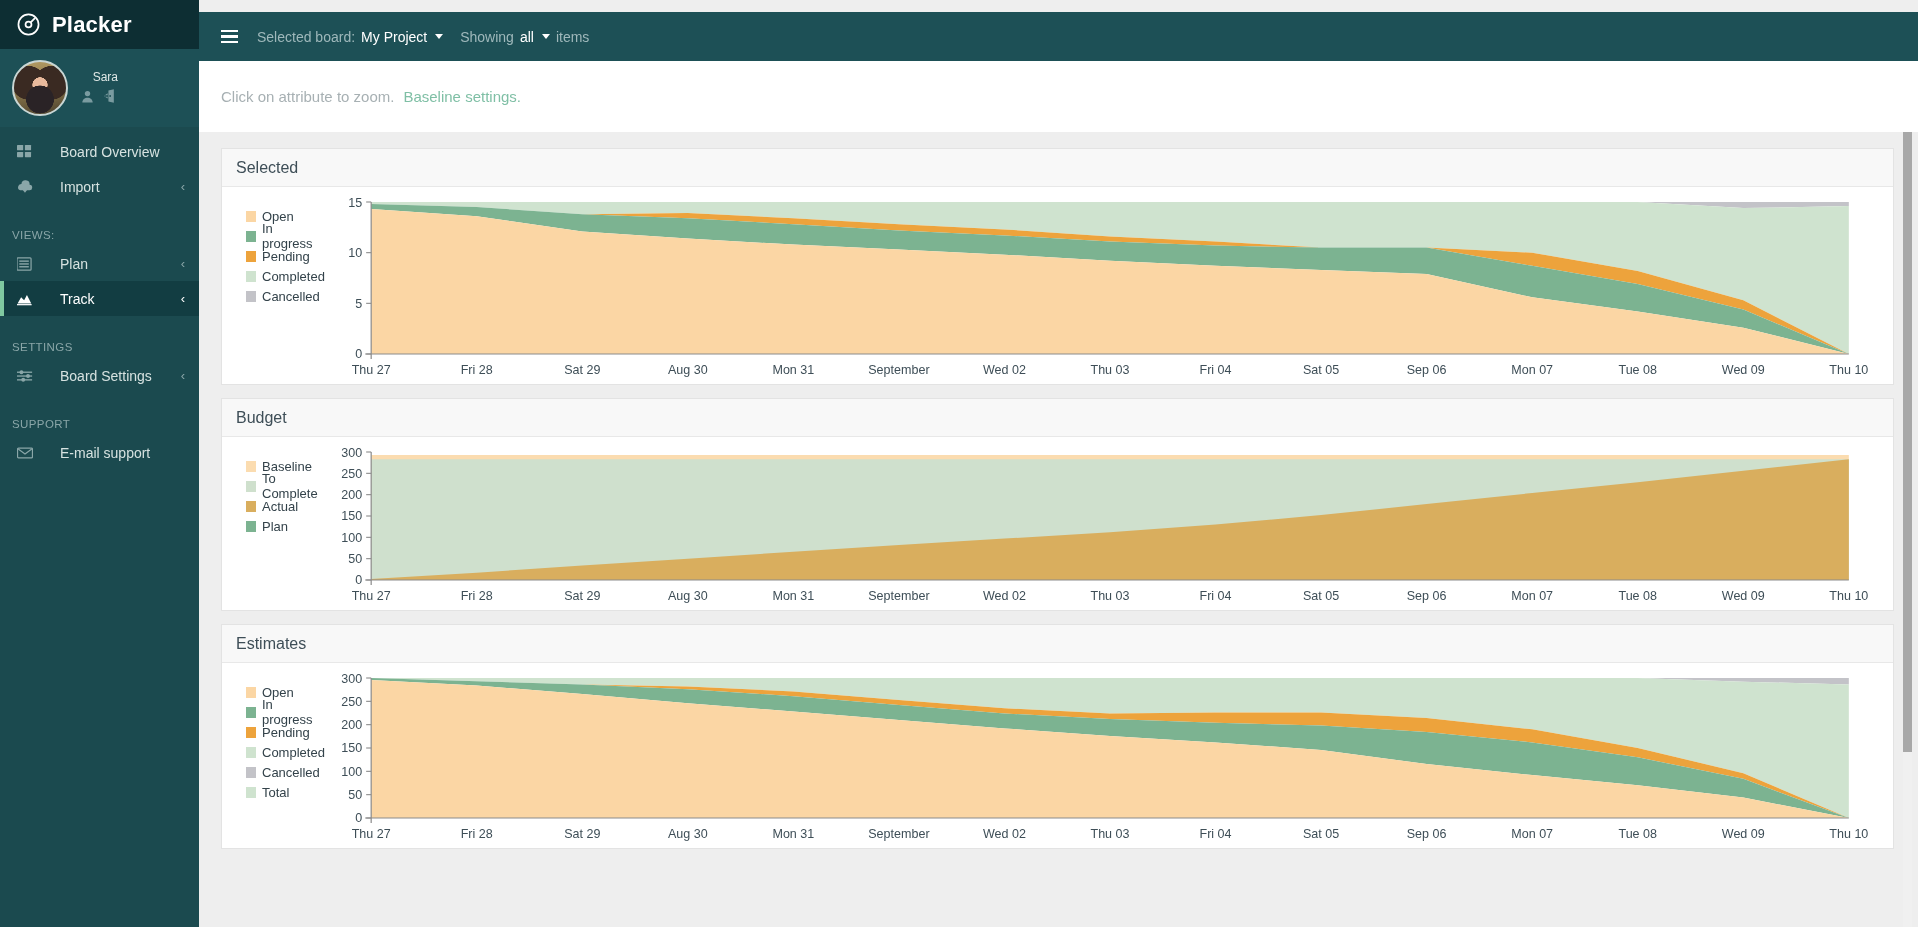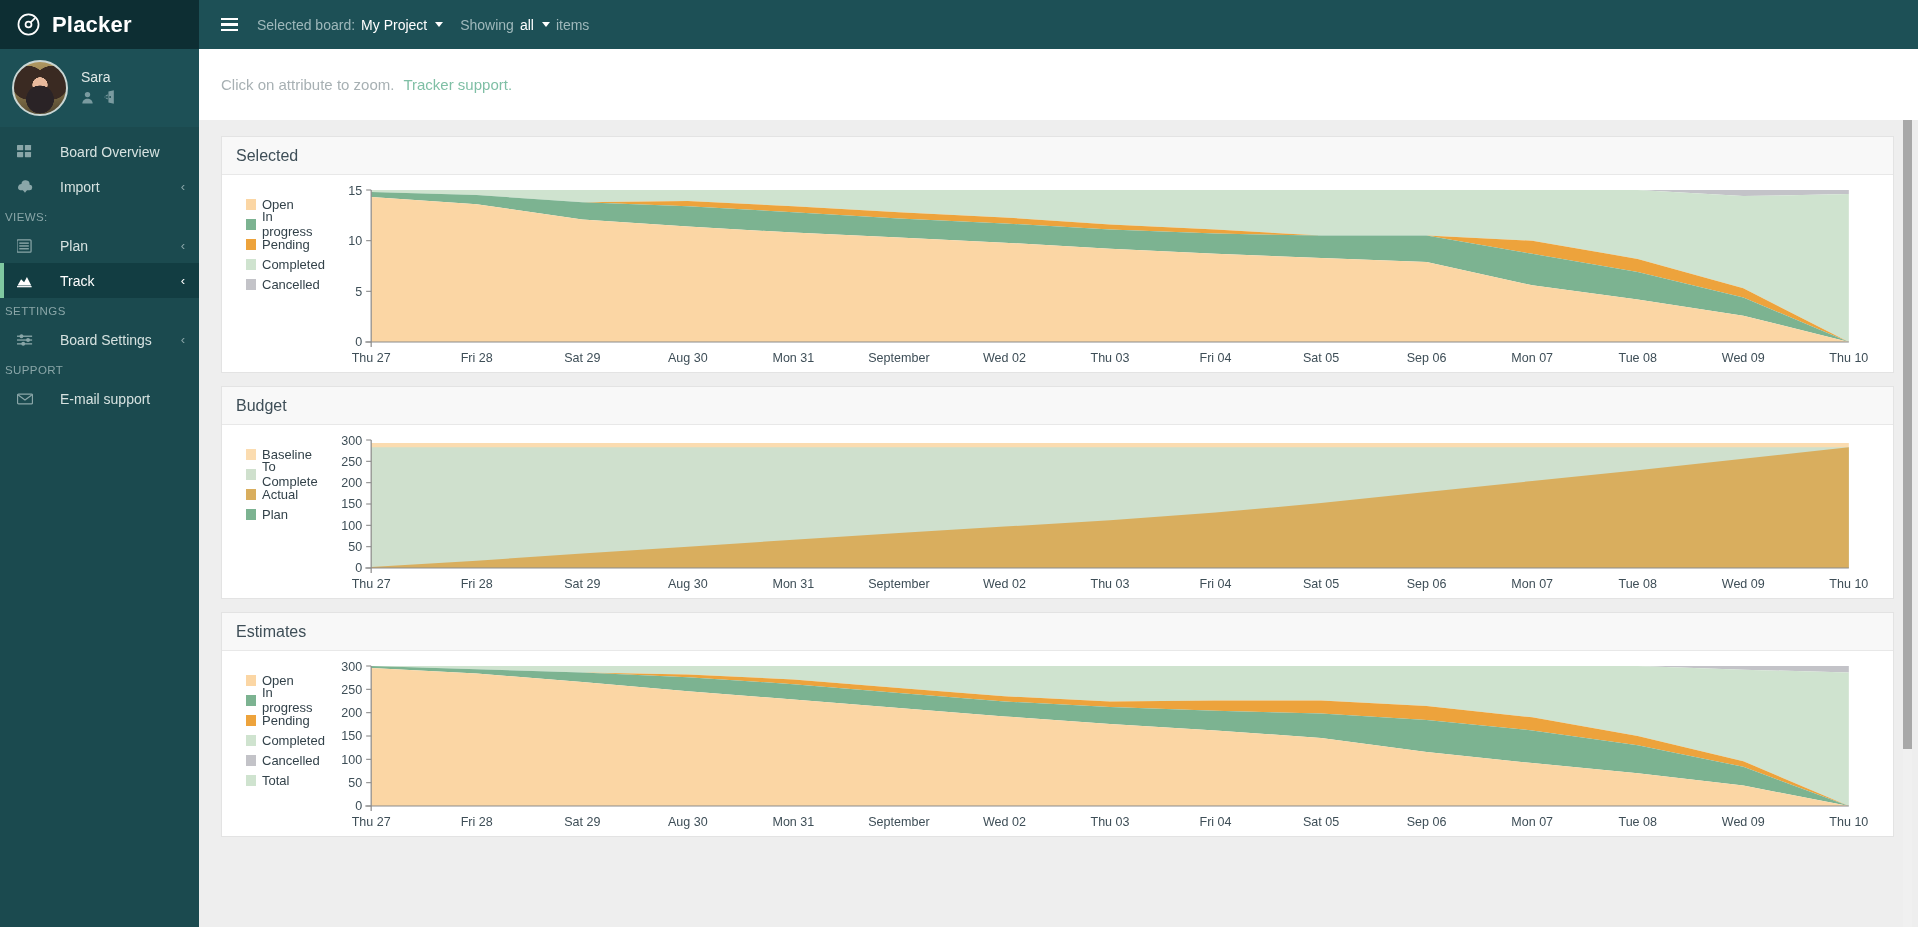--- a/index.html
+++ b/index.html
@@ -40,21 +40,21 @@
     border: 2px solid #c9d6d4;
     background:
       radial-gradient(circle at 50% 72%, #2a2326 0 30%, rgba(42,35,38,0) 31%),
       radial-gradient(circle at 50% 44%, #e8b99c 0 19%, rgba(232,185,156,0) 20%),
       radial-gradient(circle at 28% 40%, #3a2a22 0 34%, rgba(58,42,34,0) 35%),
       radial-gradient(circle at 72% 40%, #3a2a22 0 34%, rgba(58,42,34,0) 35%),
       linear-gradient(170deg, #b59c63 0%, #8d7a4d 48%, #4a3f2c 100%);
     overflow: hidden; flex: 0 0 56px;
   }
   .profile-meta { display: flex; flex-direction: column; gap: 5px; }
-  .profile-name { color: #dfe8e6; font-size: 14px; }
+  .profile-name { color: #dfe8e6; font-size: 12px; text-align: right; }
   .profile-icons { display: flex; gap: 9px; align-items: center; }
   .profile-icons svg { fill: #7a9ba0; }
 
   .nav-item {
     height: 35px; display: flex; align-items: center;
     padding-left: 17px; gap: 24px;
     color: #d6e2e0; font-size: 14px;
     cursor: pointer; position: relative;
   }
   .nav-item .nav-ico { width: 19px; flex: 0 0 19px; display: flex; align-items: center; }
@@ -66,40 +66,40 @@
   .nav-item.active {
     background: #123d42;
     border-left: 4px solid #7fc8a0;
     padding-left: 13px;
   }
   .nav-item.active .nav-ico svg { fill: #ffffff; }
   .nav-item.active .nav-label { color: #ffffff; }
   .nav-item.active .chev { color: #ffffff; }
   .nav-section {
     color: #8aa6a8; font-size: 11.5px; letter-spacing: .4px;
-    padding: 7px 0 5px 5px; text-transform: uppercase;
+    padding: 7px 0 5px 12px; text-transform: uppercase; margin-top: 18px;
   }
   .nav-spacer { height: 7px; }
 
   .status-block {
     margin-top: 16px; padding: 0 0 0 10px;
     color: #dfe8e6; font-size: 12.5px; line-height: 19px;
   }
   .status-line { display: flex; align-items: center; gap: 4px; flex-wrap: wrap; }
   .dot {
     width: 9px; height: 9px; border-radius: 50%;
     background: #8cbf9a; display: inline-block;
   }
 
   
   #main { flex: 1; height: 927px; display: flex; flex-direction: column; background: #eeeeee; }
   .topbar {
     height: 49px; background: #1d5056;
     display: flex; align-items: center; gap: 17px;
-    padding-left: 20px; color: #9fb8bb; font-size: 14px;
+    padding-left: 20px; color: #9fb8bb; font-size: 14px; margin-top: 12px;
   }
   .hamburger { display: flex; flex-direction: column; gap: 3px; cursor: pointer; padding: 4px 2px; }
   .hamburger i { display: block; width: 17px; height: 2.5px; background: #ffffff; }
   .topbar-group { display: flex; align-items: center; gap: 6px; }
   .topbar .strong { color: #ffffff; }
   .caret {
     width: 0; height: 0;
     border-left: 4.5px solid transparent;
     border-right: 4.5px solid transparent;
     border-top: 5px solid #ffffff;
@@ -298,21 +298,21 @@
       <span class="topbar-group">
         <span class="muted">Showing</span>
         <span class="strong">all</span>
         <span class="caret"></span>
         <span class="muted">items</span>
       </span>
     </div>
 
     <div class="titlebar">
       <span class="page-sub">Click on attribute to zoom.</span>
-      <span class="page-link">Tracker support.</span>
+      <span class="page-link">Baseline settings.</span>
     </div>
 
     <div class="content">
 
       <div class="panel">
         <div class="panel-head">
           <span class="panel-title">Selected</span>
         </div>
         <div class="panel-body">
           <div class="legend" id="lg0">

